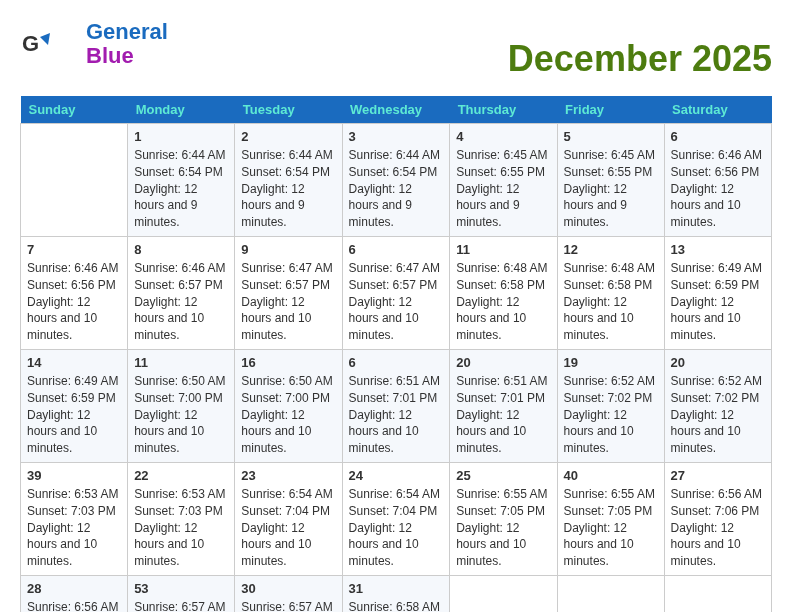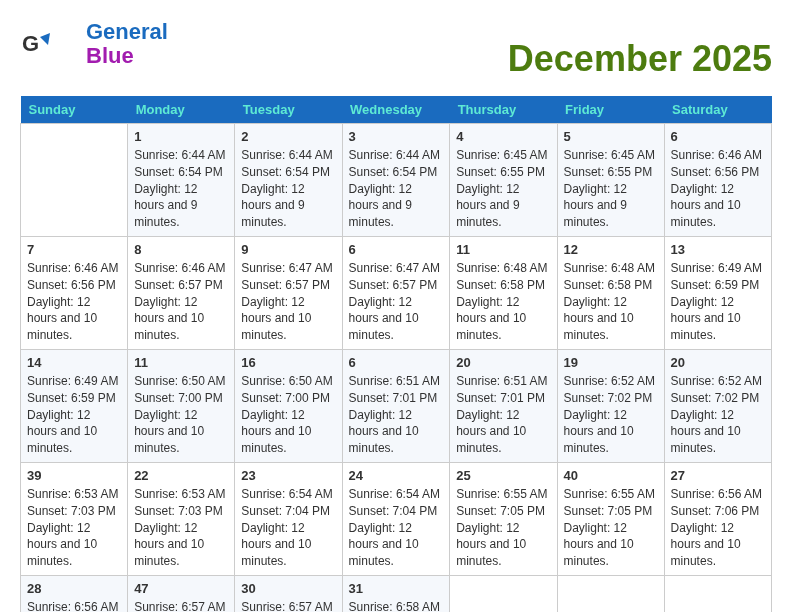--- a/index.html
+++ b/index.html
@@ -239,21 +239,21 @@
           <div class="day-num">27</div>
           <div class="day-info">Sunrise: 6:56 AM<br>Sunset: 7:06 PM<br>Daylight: 12 hours and 10 minutes.</div>
         </td>
       </tr>
       <tr>
         <td>
           <div class="day-num">28</div>
           <div class="day-info">Sunrise: 6:56 AM<br>Sunset: 7:06 PM<br>Daylight: 12 hours and 10 minutes.</div>
         </td>
         <td>
-          <div class="day-num">47</div>
+          <div class="day-num">53</div>
           <div class="day-info">Sunrise: 6:57 AM<br>Sunset: 7:07 PM<br>Daylight: 12 hours and 10 minutes.</div>
         </td>
         <td>
           <div class="day-num">30</div>
           <div class="day-info">Sunrise: 6:57 AM<br>Sunset: 7:07 PM<br>Daylight: 12 hours and 10 minutes.</div>
         </td>
         <td>
           <div class="day-num">31</div>
           <div class="day-info">Sunrise: 6:58 AM<br>Sunset: 7:08 PM<br>Daylight: 12 hours and 10 minutes.</div>
         </td>

